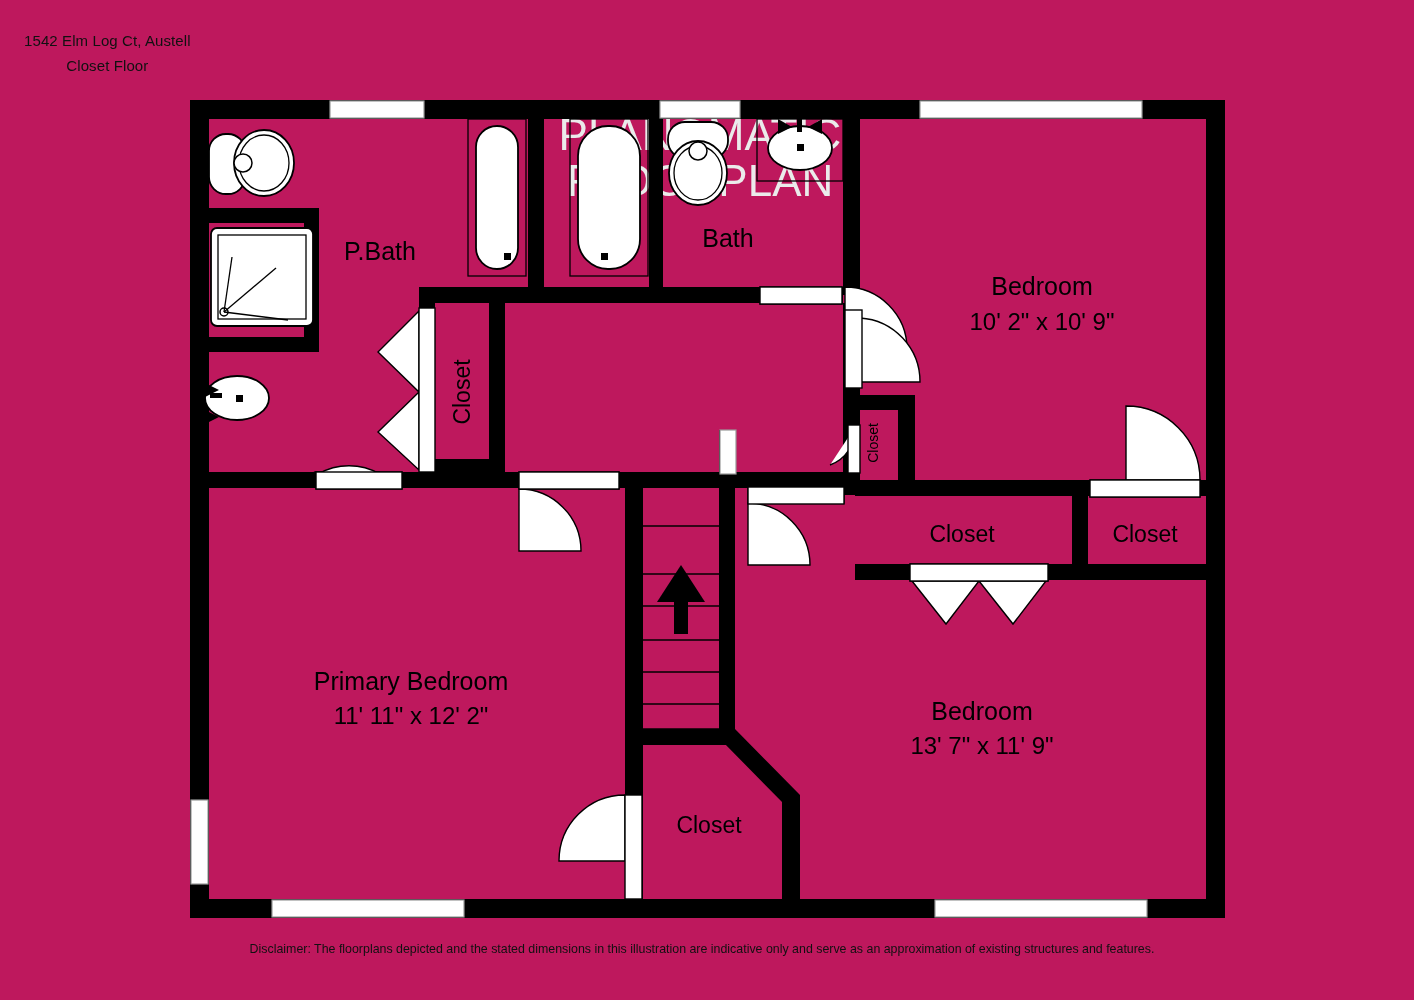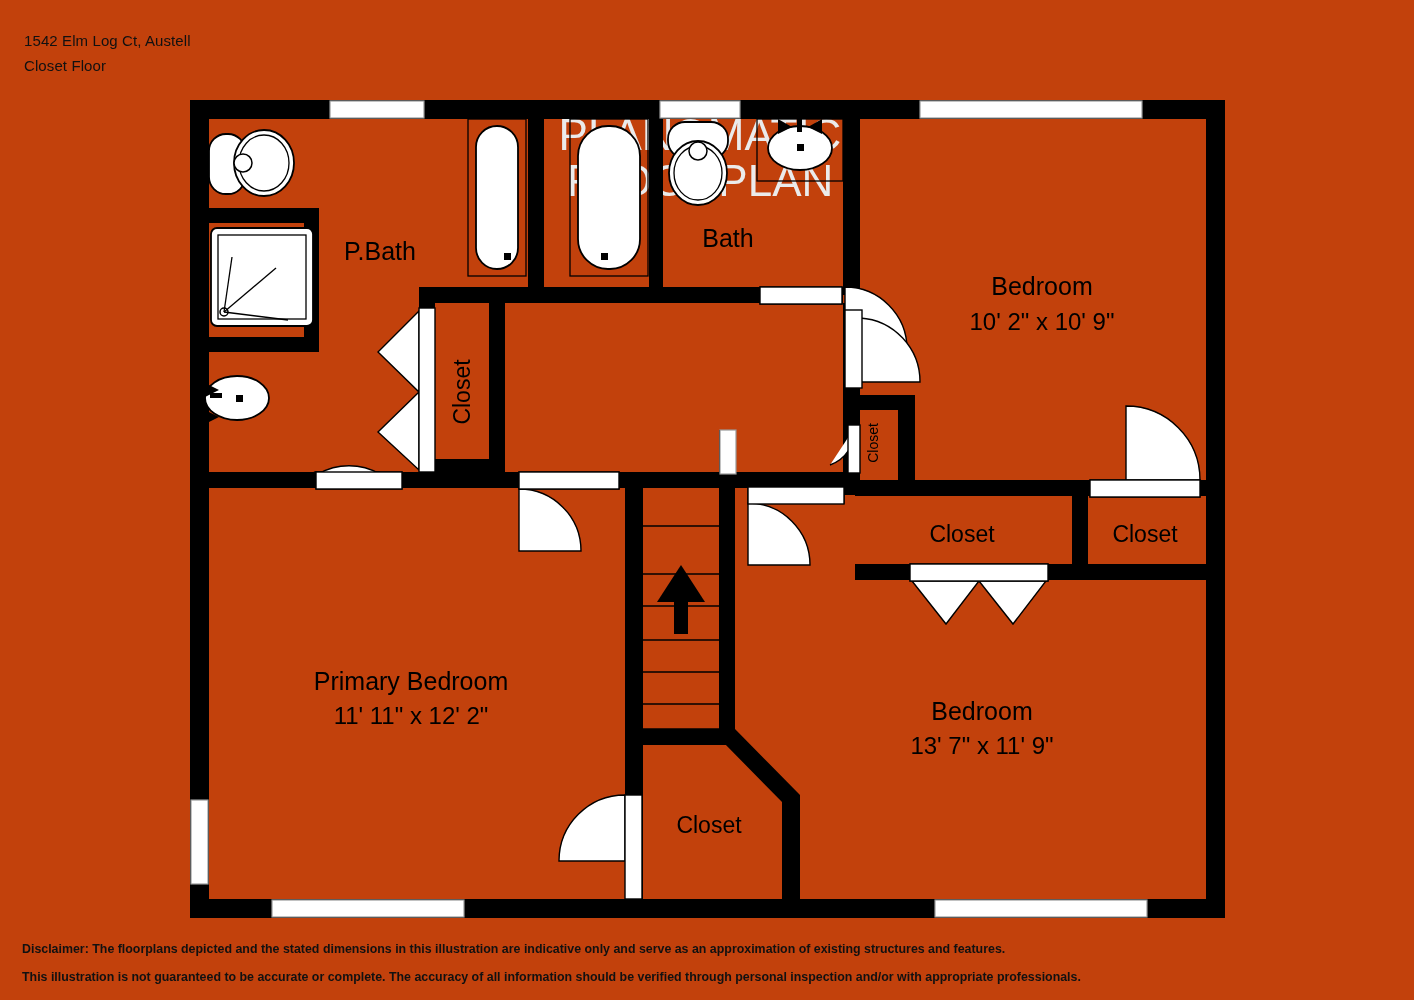--- a/index.html
+++ b/index.html
@@ -1,20 +1,20 @@
 <!DOCTYPE html>
 <html><head>
 <meta charset="utf-8">
 <style>
   html,body{margin:0;padding:0;background:#ffffff;}
   body{width:1414px;height:1000px;font-family:"Liberation Sans",sans-serif;color:#000;overflow:hidden;}
-  #page{position:relative;width:1414px;height:1000px;background:#c2410c;}
+  #page{position:relative;width:1414px;height:1000px;background:#be185d;text-align:center;}
   .hdr{position:absolute;left:24px;top:28px;}
   .hdr div{font-size:15px;line-height:25px;color:#111;letter-spacing:.1px;}
-  .foot{position:absolute;left:22px;top:935px;width:1360px;font-weight:bold;}
+  .foot{position:absolute;left:22px;top:935px;width:1360px;}
   .foot div{font-size:12.4px;line-height:28px;color:#111;}
   #plan{position:absolute;left:0;top:0;width:1414px;height:1000px;}
   svg{display:block;}
   .wall{fill:#000;}
   .thin2{fill:none;stroke:#000;stroke-width:1.3;}
   .fixture{fill:#fff;stroke:#000;stroke-width:1.8;}
   .fixture2{fill:#fff;stroke:#000;stroke-width:1.5;}
   .swing{fill:#fff;stroke:#000;stroke-width:1.4;}
   .door{fill:#fff;stroke:#000;stroke-width:1.4;}
   .win{fill:#fff;stroke:#9a9a9a;stroke-width:1.2;}
@@ -235,16 +235,15 @@
       <text class="clabel" x="962" y="542">Closet</text>
       <text class="clabel" x="1145" y="542">Closet</text>
       <text class="clabel" x="709" y="833">Closet</text>
     </g>
 
   </svg>
   </div>
 
   <div class="foot">
     <div>Disclaimer: The floorplans depicted and the stated dimensions in this illustration are indicative only and serve as an approximation of existing structures and features.</div>
-    <div>This illustration is not guaranteed to be accurate or complete. The accuracy of all information should be verified through personal inspection and/or with appropriate professionals.</div>
   </div>
 
 </div>
 
 </body></html>

